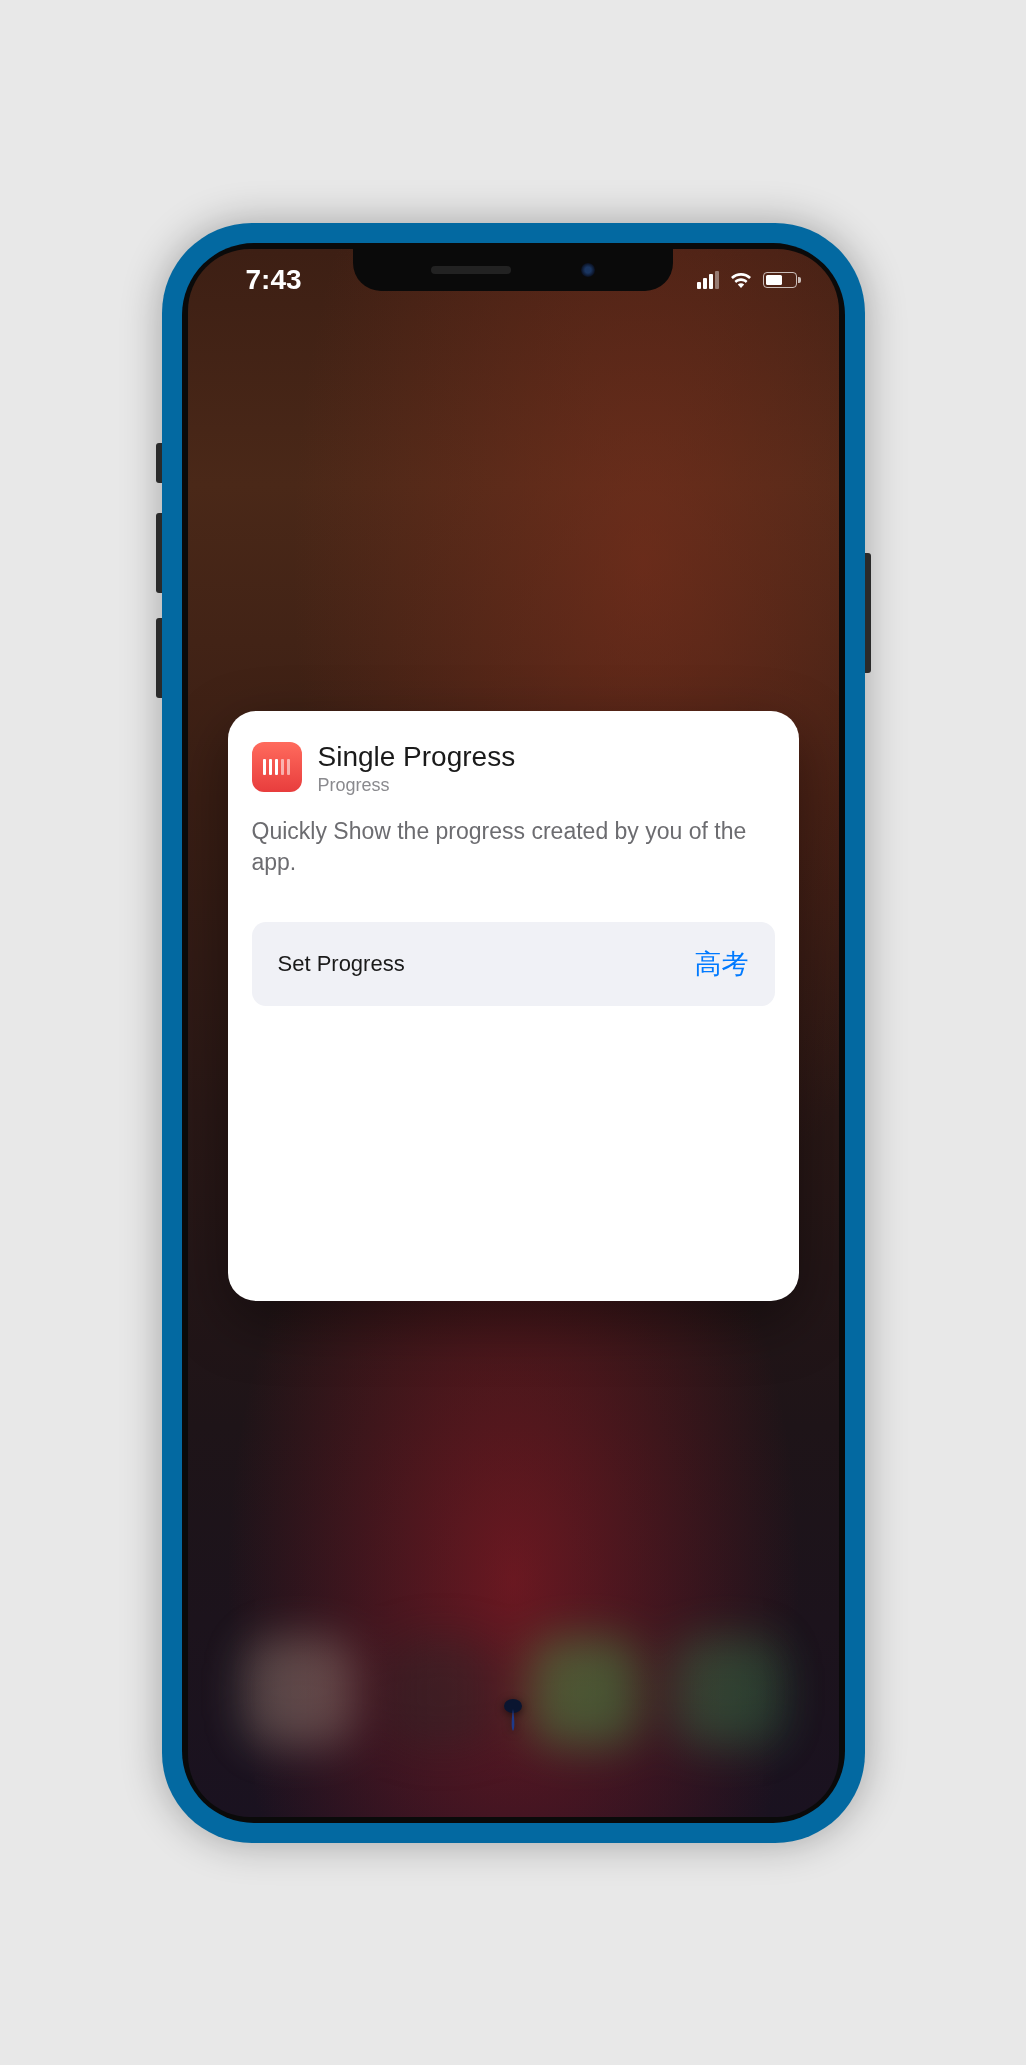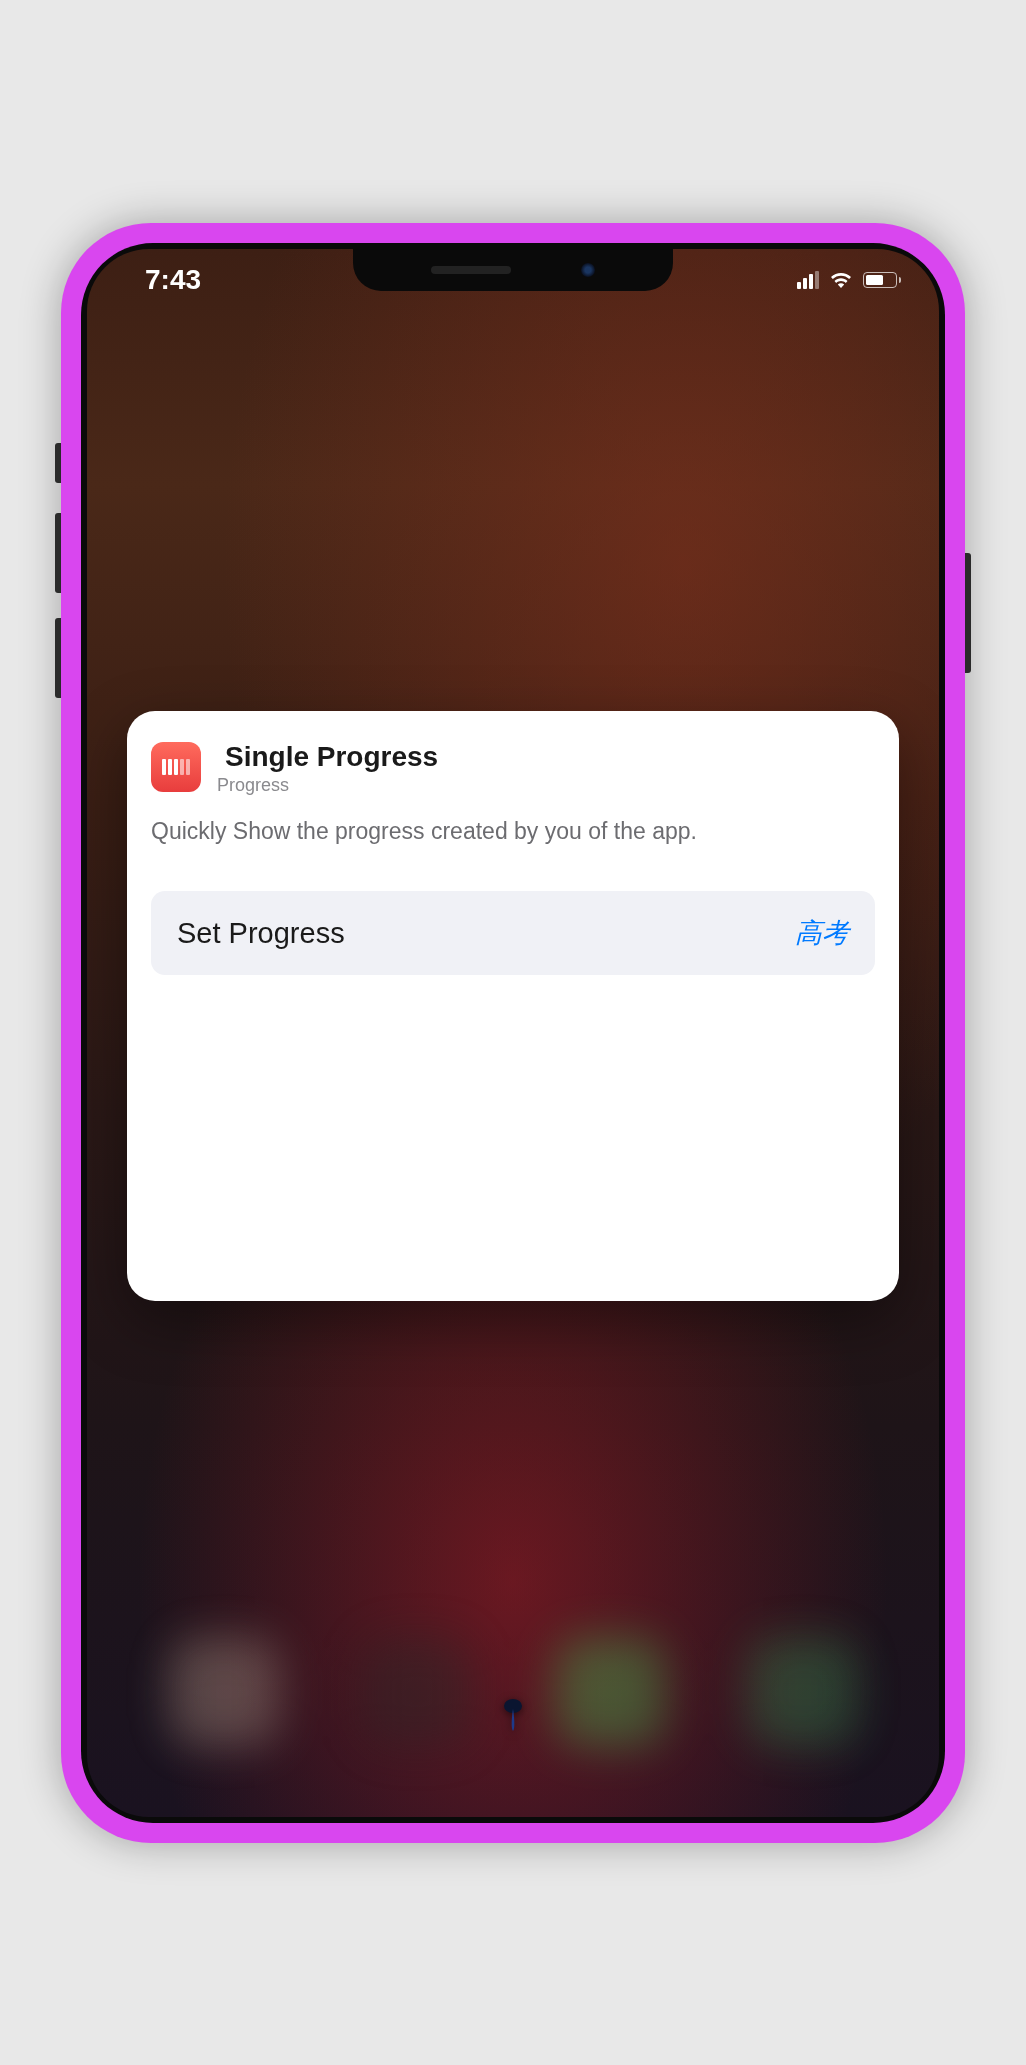--- a/index.html
+++ b/index.html
@@ -13,23 +13,23 @@
       height: 2065px;
       background: #e8e8e8;
       font-family: -apple-system, BlinkMacSystemFont, "SF Pro Display", "Helvetica Neue", sans-serif;
       display: flex;
       align-items: center;
       justify-content: center;
     }
     
     
     .phone-frame {
-      width: 904px;
+      width: 703px;
       height: 1620px;
-      background: #d946ef;
+      background: #0369a1;
       border-radius: 90px;
       padding: 20px;
       box-shadow: 0 0 40px rgba(0,0,0,0.3);
       position: relative;
     }
     
     .phone-inner {
       width: 100%;
       height: 100%;
       background: #0a0a0a;
@@ -261,23 +261,22 @@
     .app-icon-bars span:nth-child(5) { opacity: 0.55; }
     
     .widget-titles {
       display: flex;
       flex-direction: column;
       line-height: 1.25;
     }
     
     .widget-title {
       font-size: 28px;
-      font-weight: 700;
+      font-weight: 400;
       color: #1a1a1a;
-      margin-left: 8px;
     }
     
     .widget-subtitle {
       font-size: 18px;
       color: #8a8a8e;
     }
     
     .widget-description {
       font-size: 23px;
       color: #6c6c70;
@@ -288,29 +287,28 @@
     .set-progress-row {
       background: #f0f1f6;
       border-radius: 14px;
       padding: 24px 26px;
       display: flex;
       justify-content: space-between;
       align-items: center;
     }
     
     .set-progress-label {
-      font-size: 29px;
+      font-size: 22px;
       color: #1a1a1a;
       font-weight: 400;
     }
     
     .set-progress-value {
       font-size: 27px;
       color: #007aff;
-      font-style: italic;
     }
     
     
     .cursor-drop {
       position: absolute;
       bottom: 80px;
       left: 50%;
       transform: translateX(-50%);
       z-index: 200;
     }

